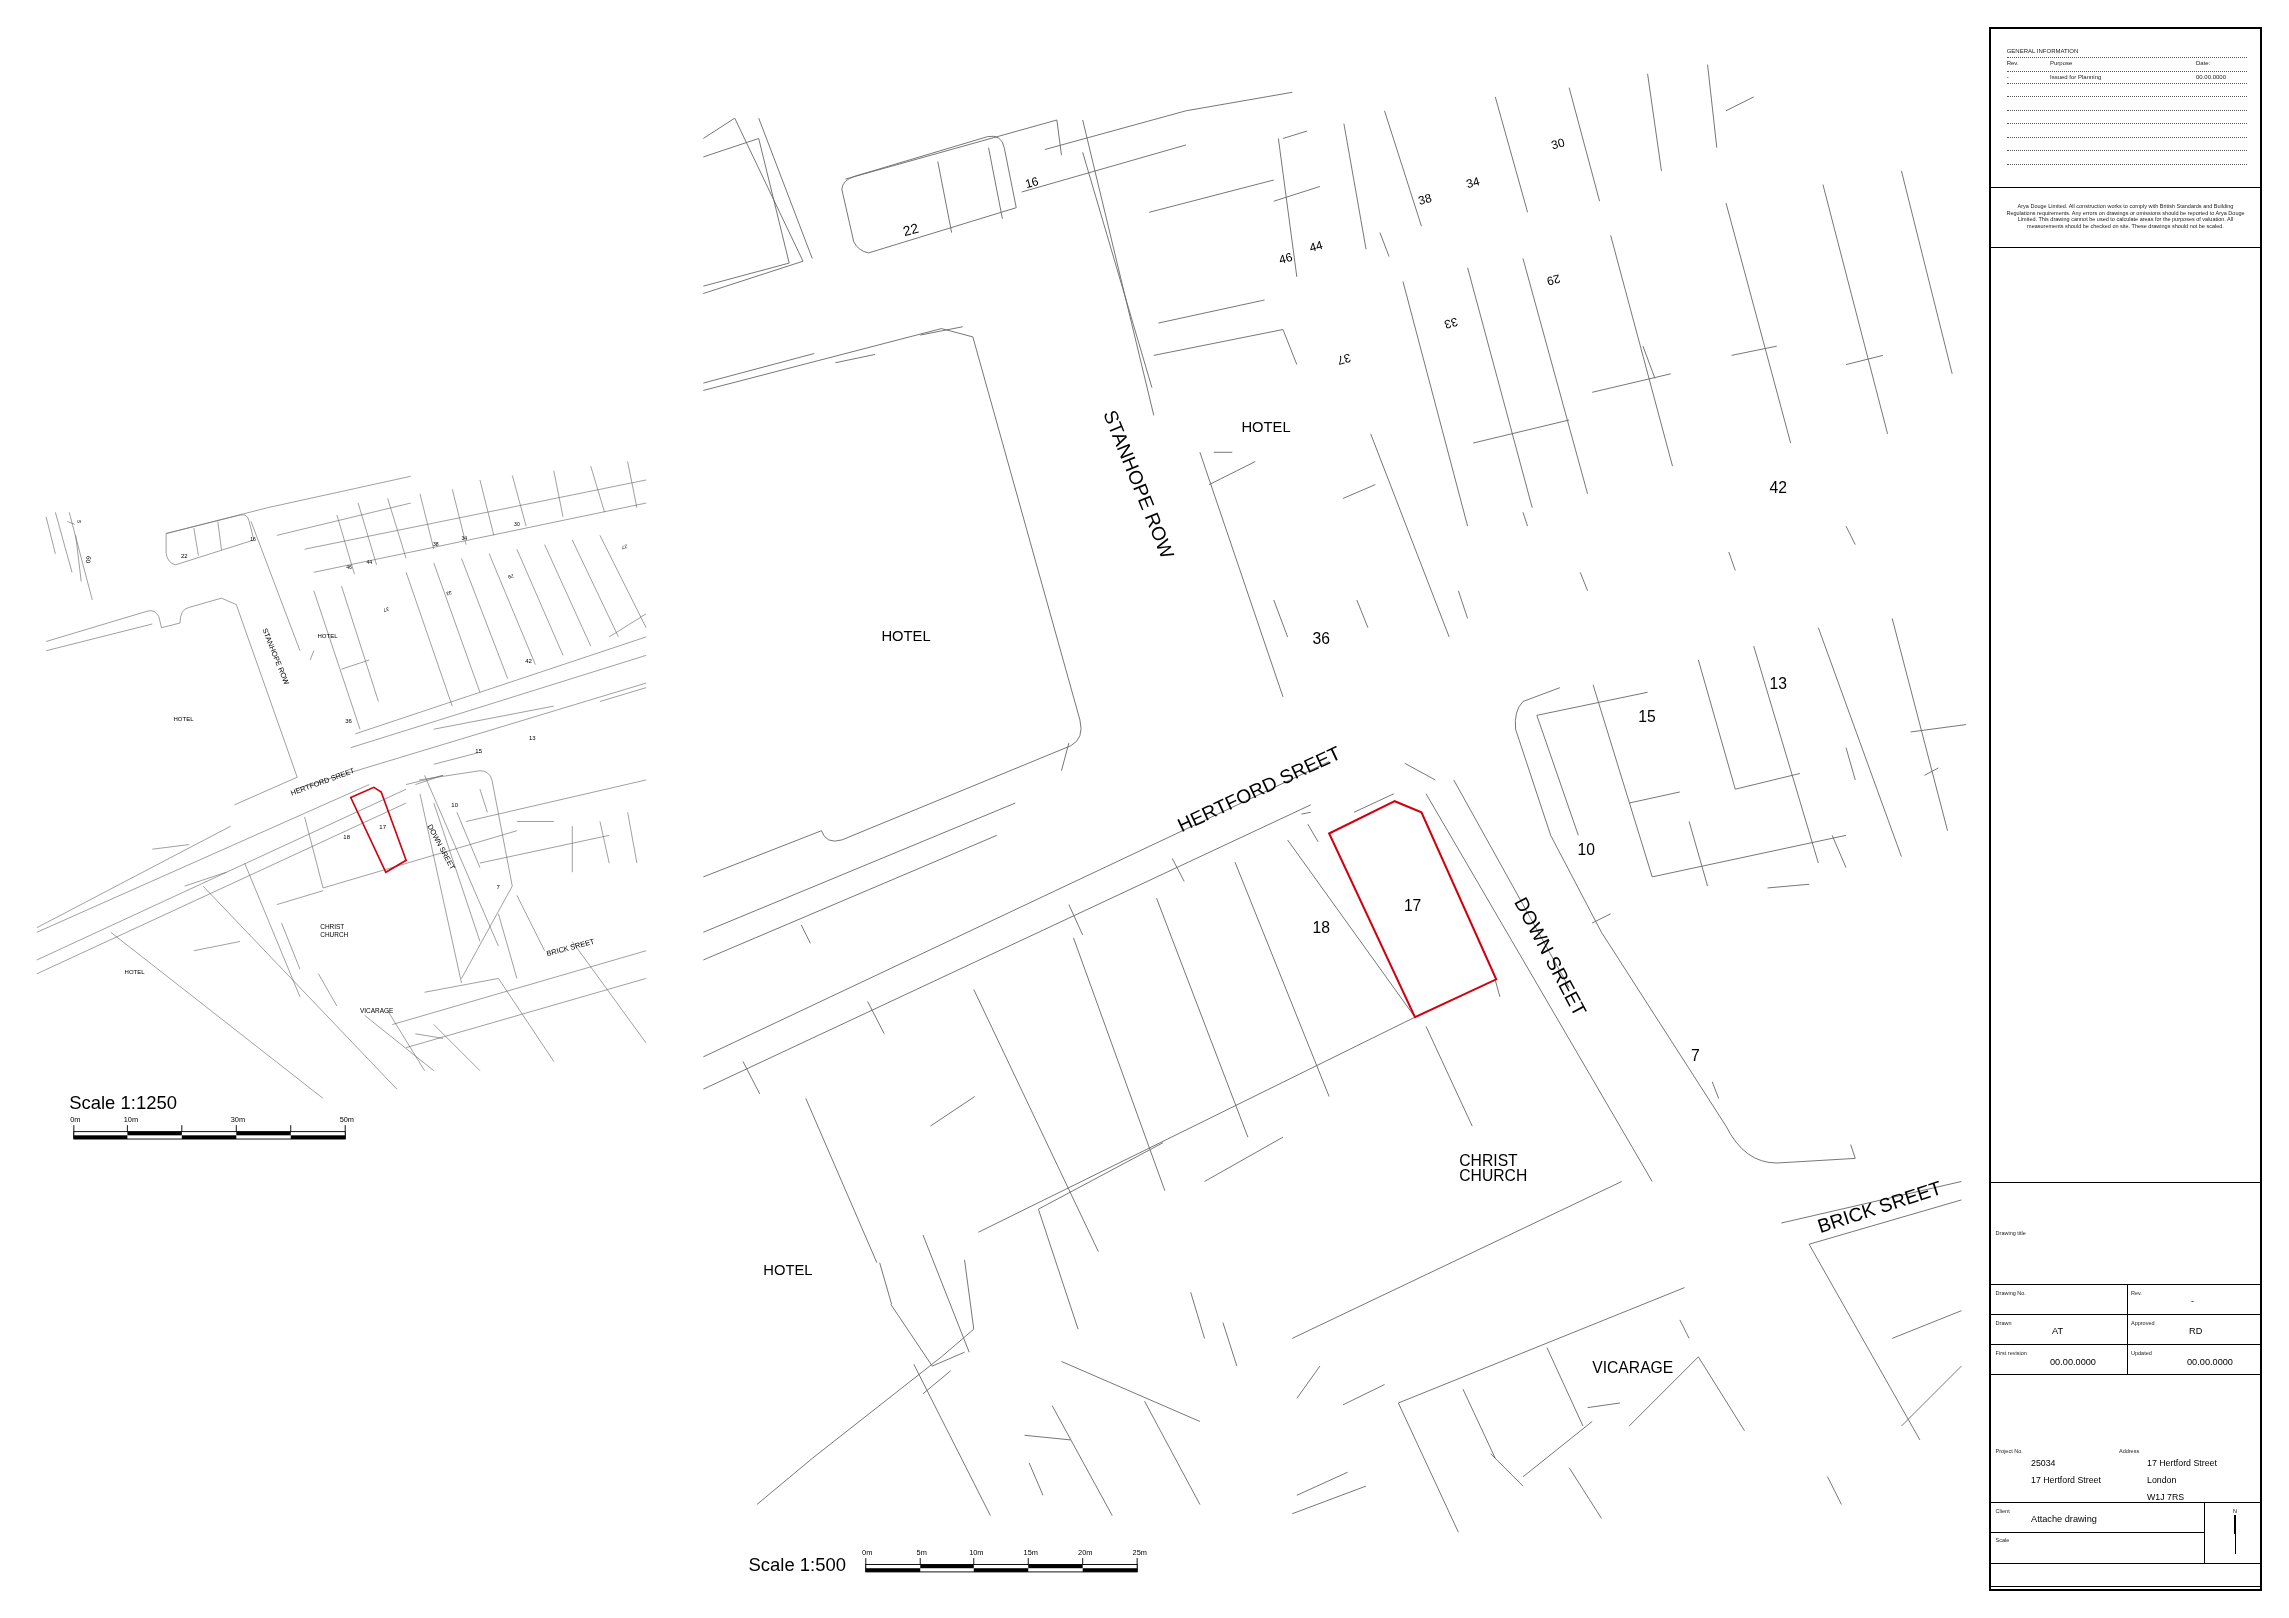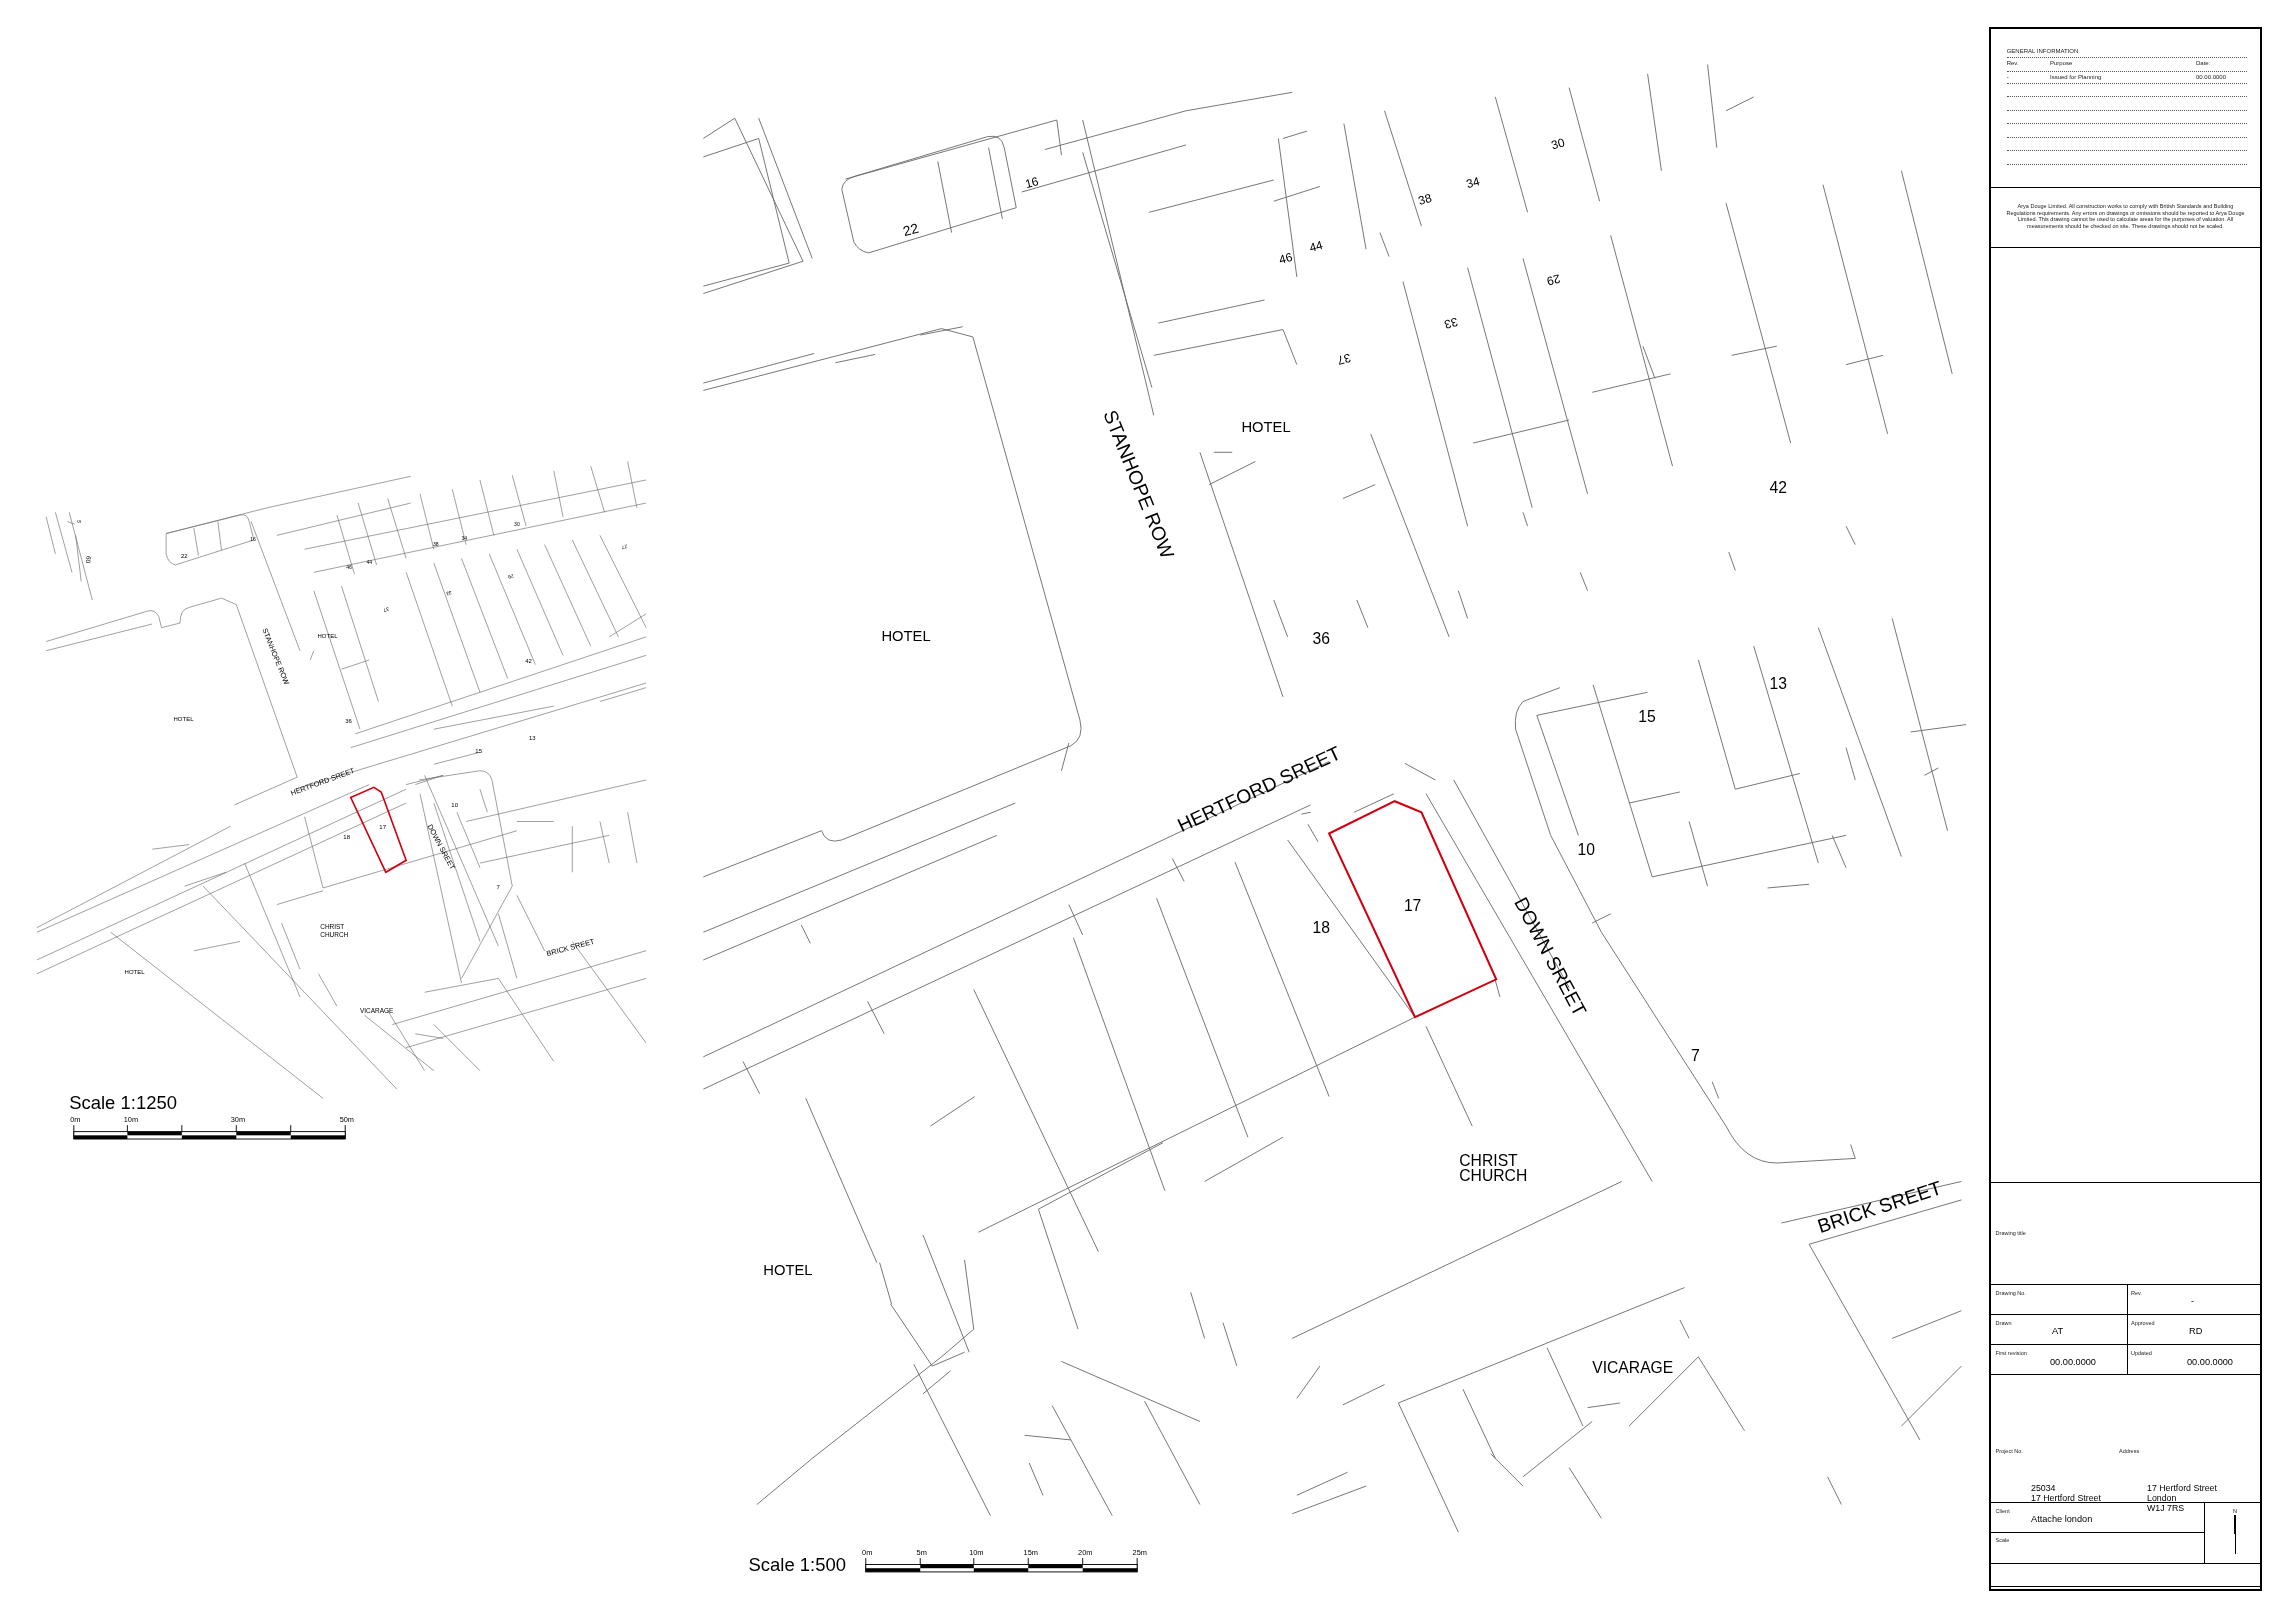--- a/index.html
+++ b/index.html
@@ -10,21 +10,21 @@
   .tb-sec { position:absolute; left:0; right:0; border-bottom:1.4px solid #000; box-sizing:border-box; }
   .small { font-size:5.5px; color:#222; position:absolute; }
   .dots { position:absolute; left:15.7px; right:13px; border-top:0.9px dotted #555; height:0; }
   .gi-text { position:absolute; font-size:6px; color:#222; }
   .disc { position:absolute; left:13px; right:13px; top:14.8px; font-size:5.5px; line-height:6.7px; text-align:center; color:#222; }
   .phase-val { position:absolute; left:0; right:0; top:20px; text-align:center; font-weight:bold; font-size:27px; letter-spacing:0.5px; }
   .cell { position:absolute; box-sizing:border-box; }
   .val { position:absolute; font-size:9.2px; }
   .logo { position:absolute; left:0; right:0; top:20px; text-align:center; font-weight:bold; font-size:25px; letter-spacing:8.3px; }
   .logo-sub { position:absolute; font-size:5px; color:#222; }
-  .addr { position:absolute; font-size:8.8px; line-height:10px; white-space:pre-line;margin-top:28px; }
+  .addr { position:absolute; font-size:8.8px; line-height:17px; white-space:pre-line; }
 </style>
 </head>
 <body>
 
 <svg class="map" width="2290" height="1619" viewBox="0 0 2481 1754" xmlns="http://www.w3.org/2000/svg">
   <g fill="none" stroke="#6b6b6b" stroke-width="1">
 
     <g>
 
       <polyline points="762,170 822,150 855,285 762,310"></polyline>
@@ -468,21 +468,21 @@
 17 Hertford Street</div>
     <div class="small" style="left:128px; top:4.6px;">Address</div>
     <div class="addr" style="left:156px; top:12px;">17 Hertford Street
 London
 W1J 7RS</div>
   </div>
 
   <div class="tb-sec" style="top:1474px; height:61px;">
     <div class="cell" style="left:0; top:0; width:214px; height:29.5px; border-bottom:1.4px solid #000; border-right:1.4px solid #000;">
       <div class="small" style="left:4.6px; top:4.6px;">Client</div>
-      <div class="val" style="left:40px; top:11px;">Attache london</div>
+      <div class="val" style="left:40px; top:11px;">Attache drawing</div>
     </div>
     <div class="cell" style="left:0; top:29.5px; width:214px; height:30px; border-right:1.4px solid #000;">
       <div class="small" style="left:4.6px; top:4.6px;">Scale</div>
       <div class="val" style="left:40px; top:13px;"></div>
     </div>
     <div class="cell" style="left:214px; top:0; width:54px; height:60px;">
       <div class="small" style="left:28px; top:4.6px; color:#000;">N</div>
       <div style="position:absolute; left:29px; top:12px; width:2.3px; height:19.4px; background:#000;"></div>
       <div style="position:absolute; left:29.5px; top:31px; width:0.9px; height:20px; background:#000;"></div>
     </div>

